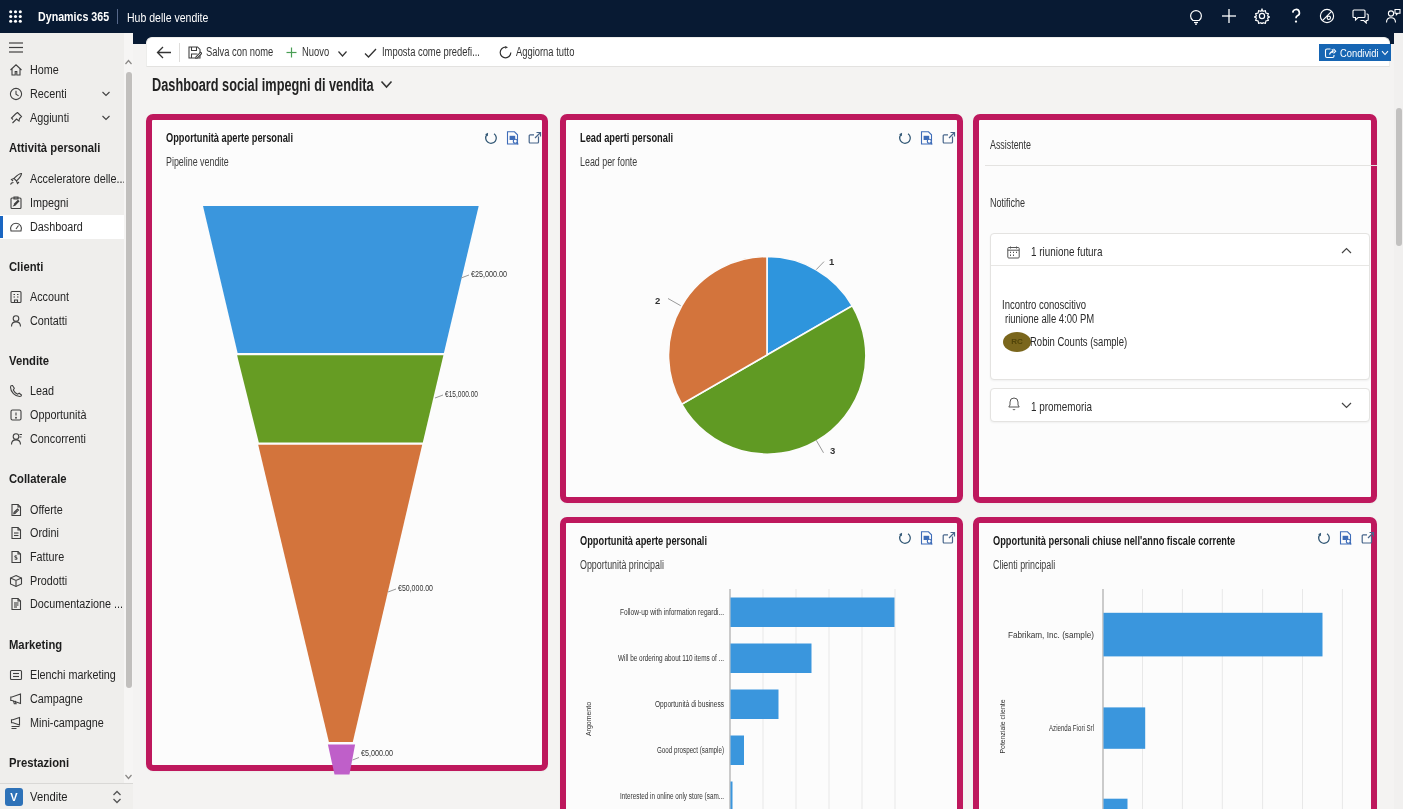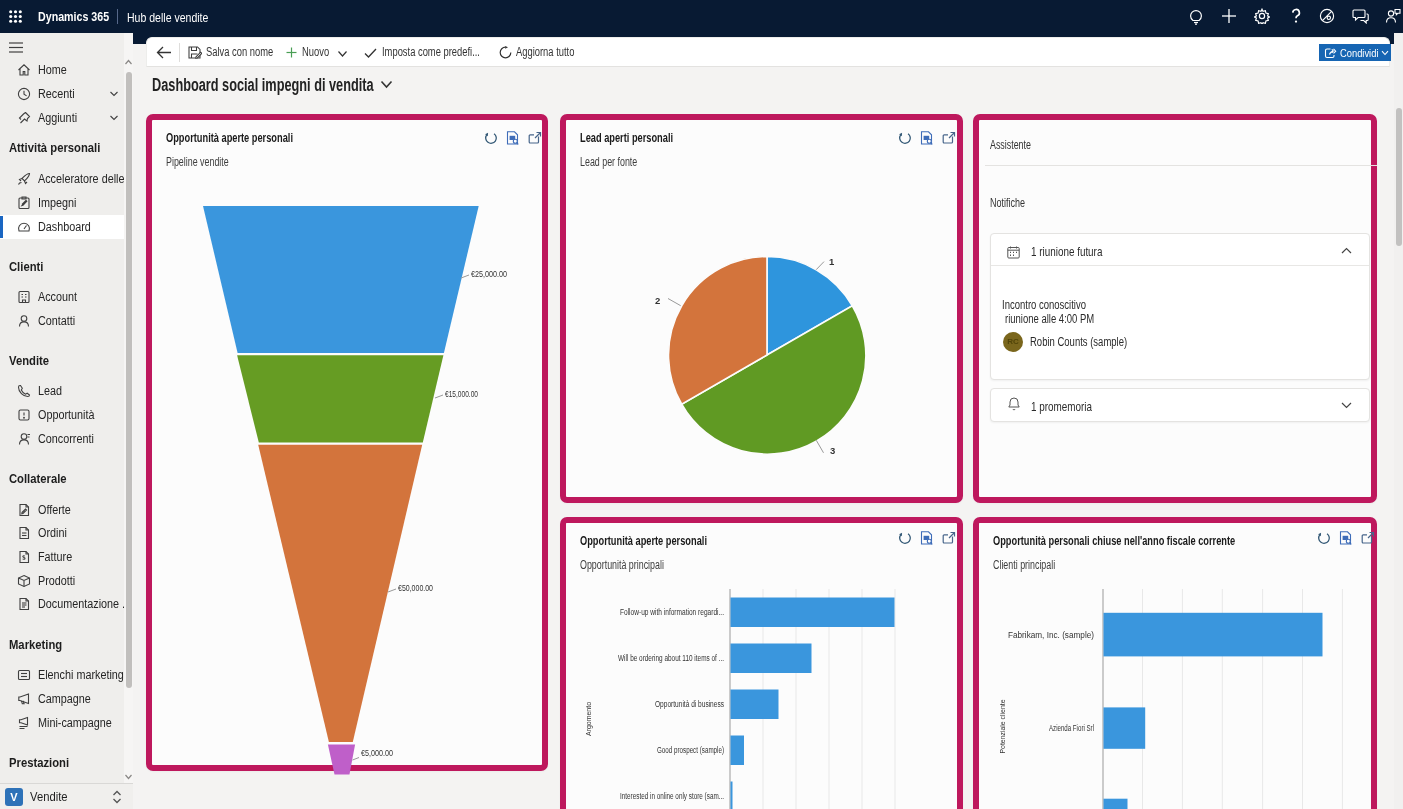--- a/index.html
+++ b/index.html
@@ -7,21 +7,21 @@
 .abs { position:absolute; }
 
 #topbar { position:absolute; left:0; top:0; width:1403px; height:44px; background:#081a33; }
 #topbar .brand { position:absolute; left:38px; top:9px; color:#fff; font-size:13.5px; font-weight:bold; transform:scaleX(0.79); transform-origin:left center; white-space:nowrap; }
 #topbar .env { position:absolute; left:127px; top:10px; color:#fff; font-size:13px; transform:scaleX(0.81); transform-origin:left center; white-space:nowrap; }
 #topbar .sep { position:absolute; left:117px; top:9px; width:1px; height:15px; background:#56688a; }
 #search { position:absolute; left:470px; top:6px; width:317px; height:20px; background:#c9cdd3; border:1px solid #9aa2ae; border-radius:2px; }
 #search .ph { position:absolute; left:27px; top:3px; font-size:12px; color:#414b5e; transform:scaleX(0.85); transform-origin:left center; }
 
 #sidebar { position:absolute; left:0; top:33px; width:133px; height:776px; background:#efeeec; border-right:1px solid #e1e0de; }
-.navitem { position:absolute; left:8px; width:124px; height:24px; overflow:hidden; }
+.navitem { position:absolute; left:0; width:124px; height:24px; overflow:hidden; }
 .navitem .ic { position:absolute; left:9px; top:5px; width:14px; height:14px; }
 .navitem .tx { position:absolute; left:30px; top:5px; font-size:12px; color:#252525; white-space:nowrap; transform:scaleX(0.9); transform-origin:left center; }
 .navhead { position:absolute; left:9px; font-size:12.5px; font-weight:bold; color:#1d1d1d; white-space:nowrap; transform:scaleX(0.9); transform-origin:left center; }
 .chev { position:absolute; left:101px; top:8px; width:10px; height:8px; }
 #selrow { position:absolute; left:0; top:215px; width:124px; height:24px; background:#ffffff; }
 #selbar { position:absolute; left:0; top:216px; width:3px; height:22px; background:#1a66c2; }
 
 #sbsb { position:absolute; left:124px; top:33px; width:9px; height:750px; background:#f6f5f4; }
 #sbthumb { position:absolute; left:125.5px; top:72px; width:6px; height:616px; background:#c1bfbd; border-radius:3px; }
 
@@ -506,21 +506,21 @@
           </g>
         </g>
       </svg>
     <div class="sctext">1 riunione futura</div>
     <svg class="abs" style="left:350px;top:13px" width="11" height="7" viewBox="0 0 11 7">
         <path d="M1 6 L5.5 1.5 L10 6" fill="none" stroke="#444" stroke-width="1.2"></path>
       </svg>
     <div class="abs" style="left:22px;top:177px;font-size:12px;color:#2b2b2b;"></div>
     <div class="abs" style="left:11px;top:64px;font-size:12.5px;color:#2b2b2b;transform:scaleX(0.76);transform-origin:left center;white-space:nowrap;">Incontro conoscitivo</div>
     <div class="abs" style="left:14px;top:77.5px;font-size:12.5px;color:#2b2b2b;transform:scaleX(0.76);transform-origin:left center;white-space:nowrap;">riunione alle 4:00 PM</div>
-    <div class="abs" style="left:12px;top:98px;width:20px;height:20px;border-radius:50%;background:#7a661c;color:#514409;font-size:8px;font-weight:bold;text-align:center;line-height:20px;">RC</div>
+    <div class="abs" style="left:12px;top:98px;width:28px;height:20px;border-radius:50%;background:#7a661c;color:#514409;font-size:8px;font-weight:bold;text-align:center;line-height:20px;">RC</div>
     <div class="abs" style="left:39px;top:101px;font-size:12.5px;color:#2b2b2b;transform:scaleX(0.76);transform-origin:left center;white-space:nowrap;">Robin Counts (sample)</div>
   </div>
   <div class="subcard" id="sc2">
     <svg class="abs" style="left:17px;top:7.5px" width="12" height="14" viewBox="0 0 12 14">
         <g fill="none" stroke="#555" stroke-width="1">
           <path d="M6 1 a4 4 0 0 1 4 4 v3 l1.2 2 H0.8 L2 8 v-3 a4 4 0 0 1 4 -4 z"></path>
           <path d="M4.8 12 a1.3 1.3 0 0 0 2.4 0"></path>
         </g>
       </svg>
     <div class="sctext">1 promemoria</div>

